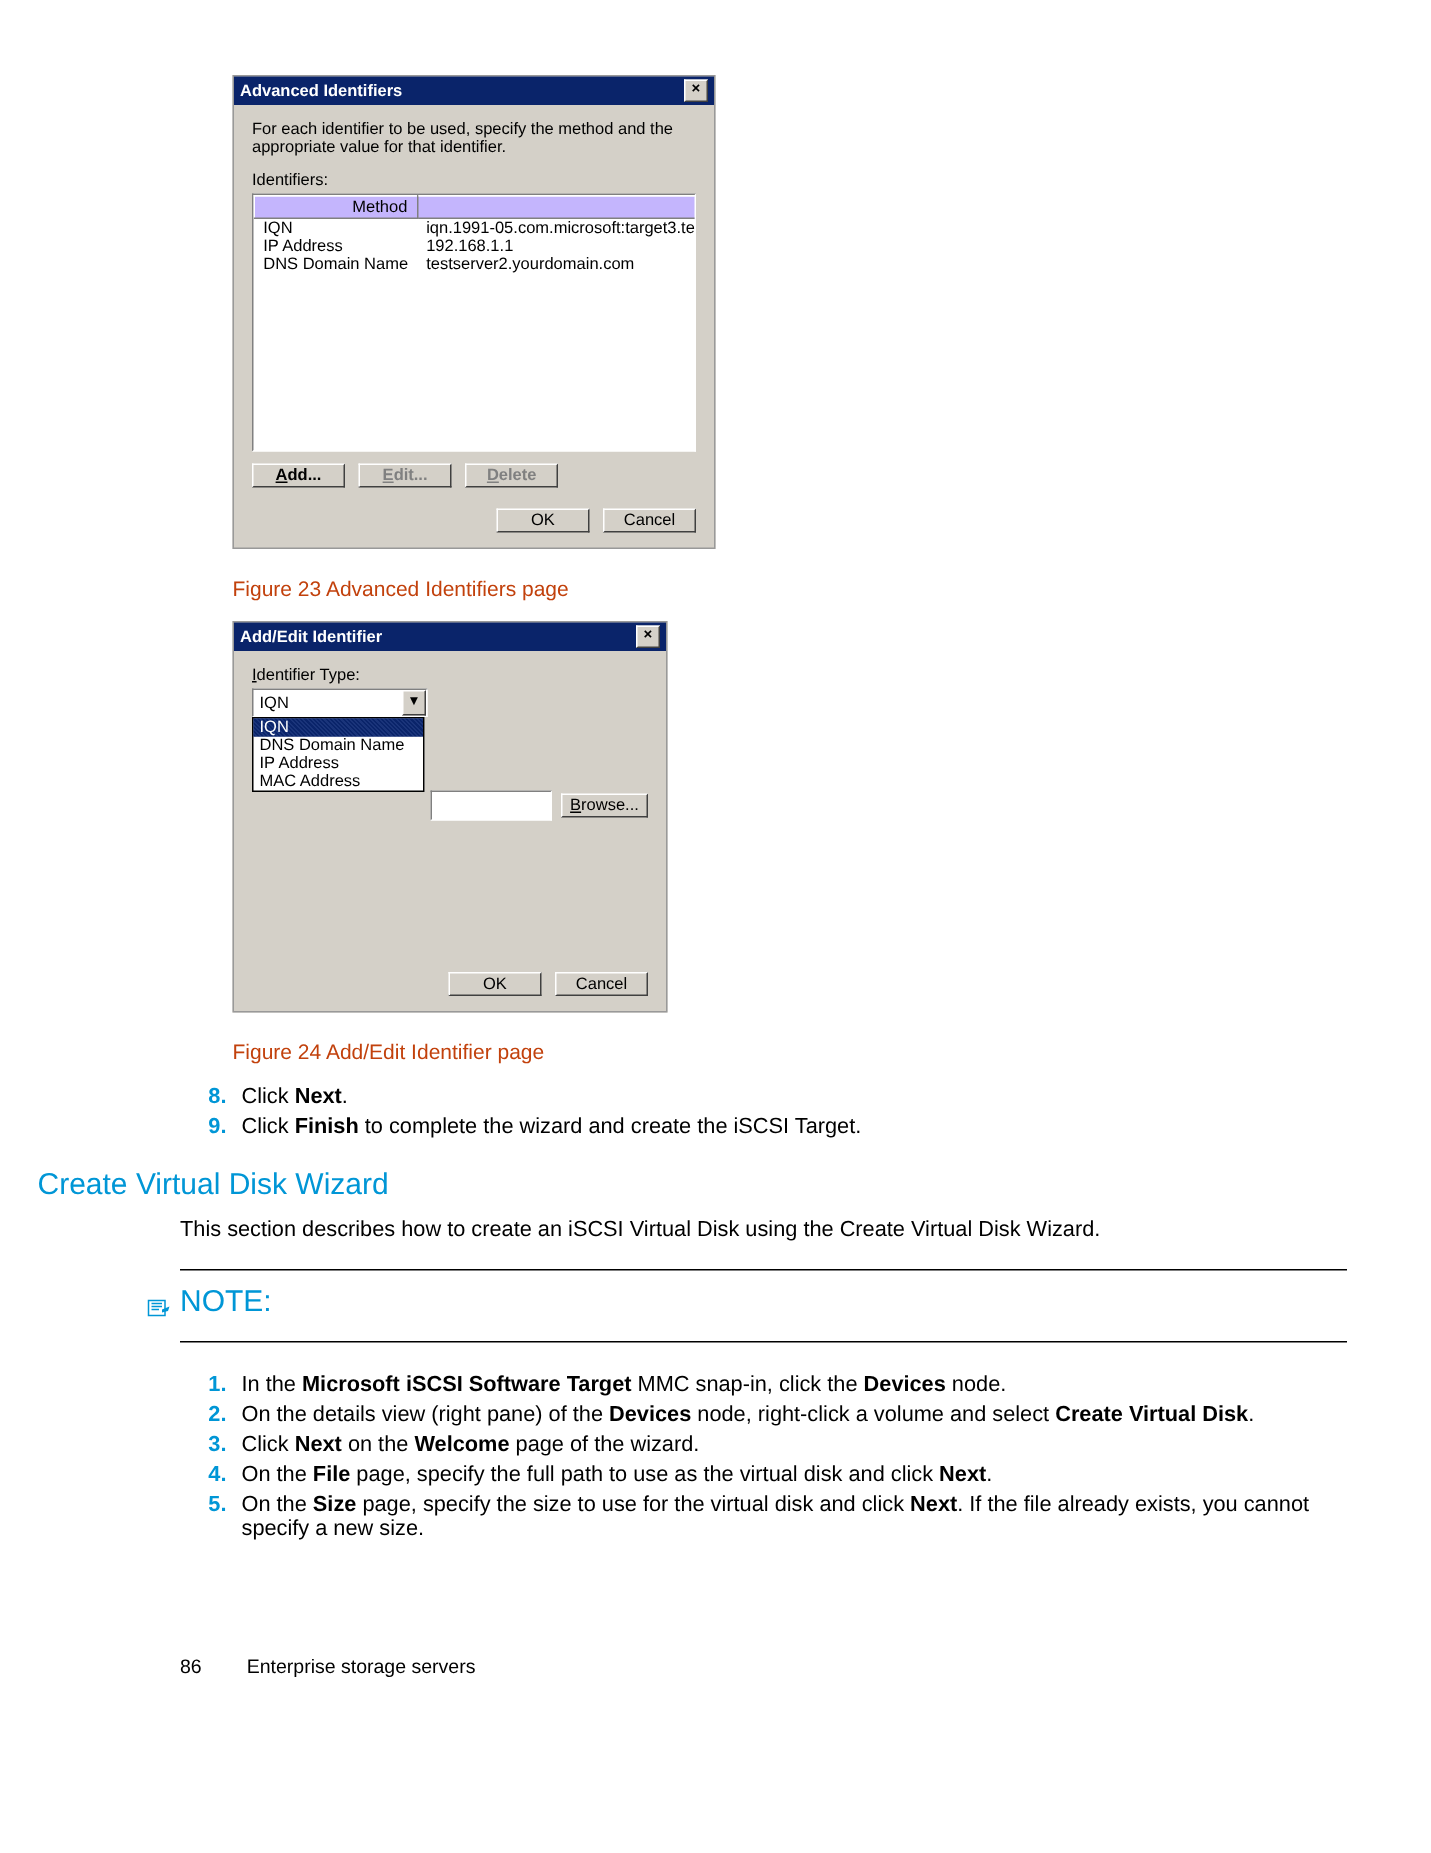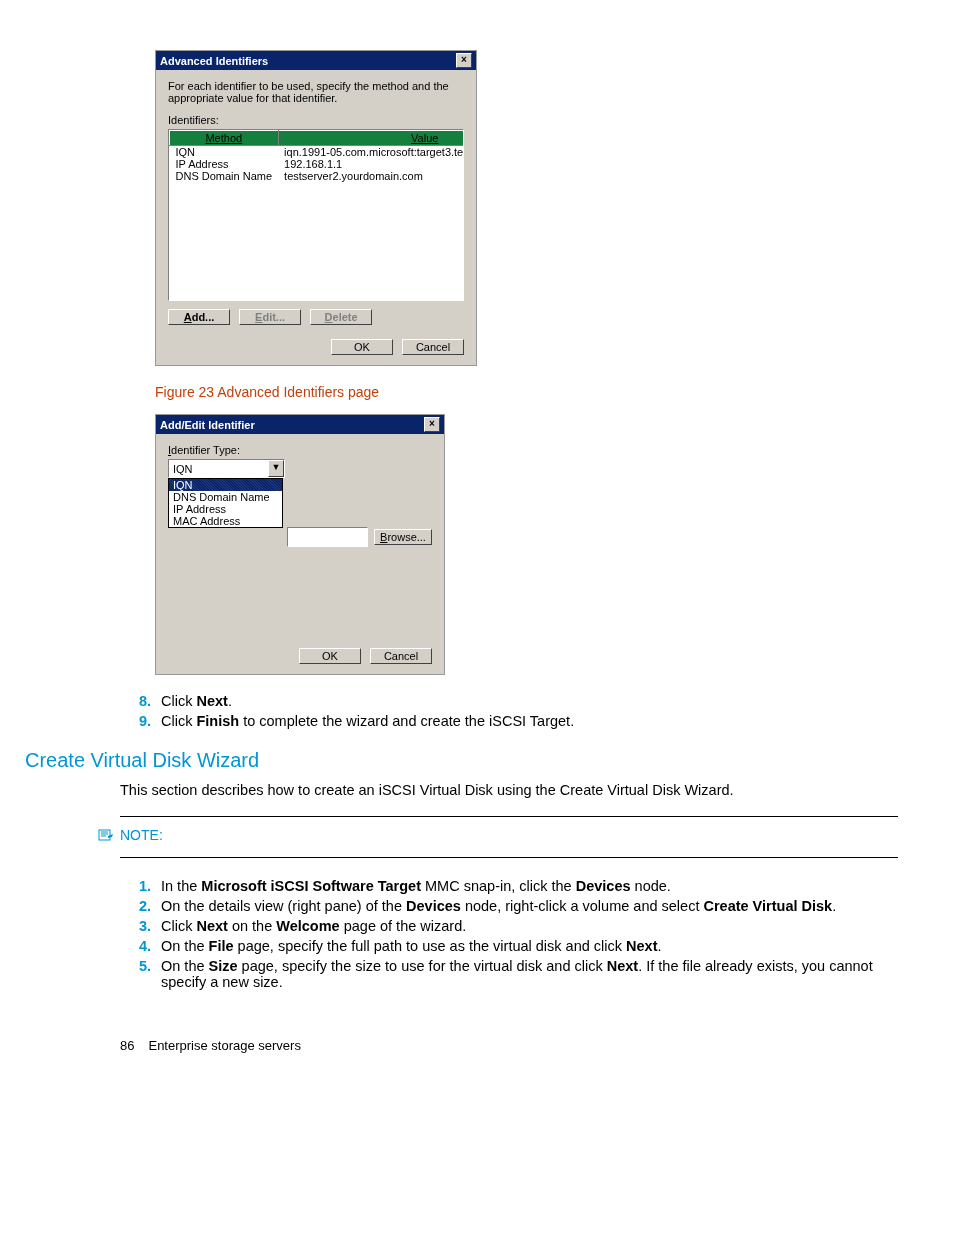--- a/index.html
+++ b/index.html
@@ -65,28 +65,27 @@
     background: #fff;
     height: 170px;
     overflow: hidden;
   }
   .listbox table {
     width: 100%;
     border-collapse: collapse;
     font-size: 11px;
   }
   .listbox th {
-    text-align: center;
+    text-align: right;
     font-weight: normal;
-    background: #15803d;
+    background: #c4b5fd;
     border: 1px solid #fff;
     border-right-color: #808080;
     border-bottom-color: #808080;
     padding: 1px 6px;
-    text-decoration: underline;
   }
   .listbox td {
     padding: 0 6px;
     white-space: nowrap;
     overflow: hidden;
   }
   .btn {
     font-family: Tahoma, Arial, sans-serif;
     font-size: 11px;
     background: #d4d0c8;
@@ -182,35 +181,35 @@
   }
   .para { font-size: 14.5px; margin: 6px 0 18px 0; }
   .note-block {
     border-top: 1px solid #000;
     border-bottom: 1px solid #000;
     padding: 10px 0 14px 0;
     margin-bottom: 20px;
   }
   .note-head {
     color: #0096d6;
-    font-size: 14px;
+    font-size: 20px;
     margin-left: -22px;
     display: flex;
     align-items: center;
     gap: 6px;
   }
   .note-icon {
     width: 16px; height: 14px;
     display: inline-block;
   }
   .footer {
-    margin-top: 48px;
+    margin-top: 76px;
     font-size: 13px;
     display: flex;
-    gap: 14px;
+    gap: 30px;
     margin-left: 0;
   }
   .footer .pg { }
 </style>
 </head>
 <body>
 
 <div class="page">
 
   <div class="dialog" style="width:320px;">
@@ -281,20 +280,21 @@
         <div class="field"></div>
         <span class="btn underline-first" style="width:56px;">Browse...</span>
       </div>
       <div class="btn-row-right" style="position:absolute; bottom:10px; right:12px;">
         <span class="btn">OK</span>
         <span class="btn">Cancel</span>
       </div>
     </div>
   </div>
 
+  <div class="figcap">Figure 24 Add/Edit Identifier page</div>
 
   <ol class="numlist" start="8">
     <li>
       <span>Click </span><b>Next</b><span>.</span>
     </li>
     <li>
       <span>Click </span><b>Finish</b><span> to complete the wizard and create the iSCSI Target.</span>
     </li>
   </ol>
 

